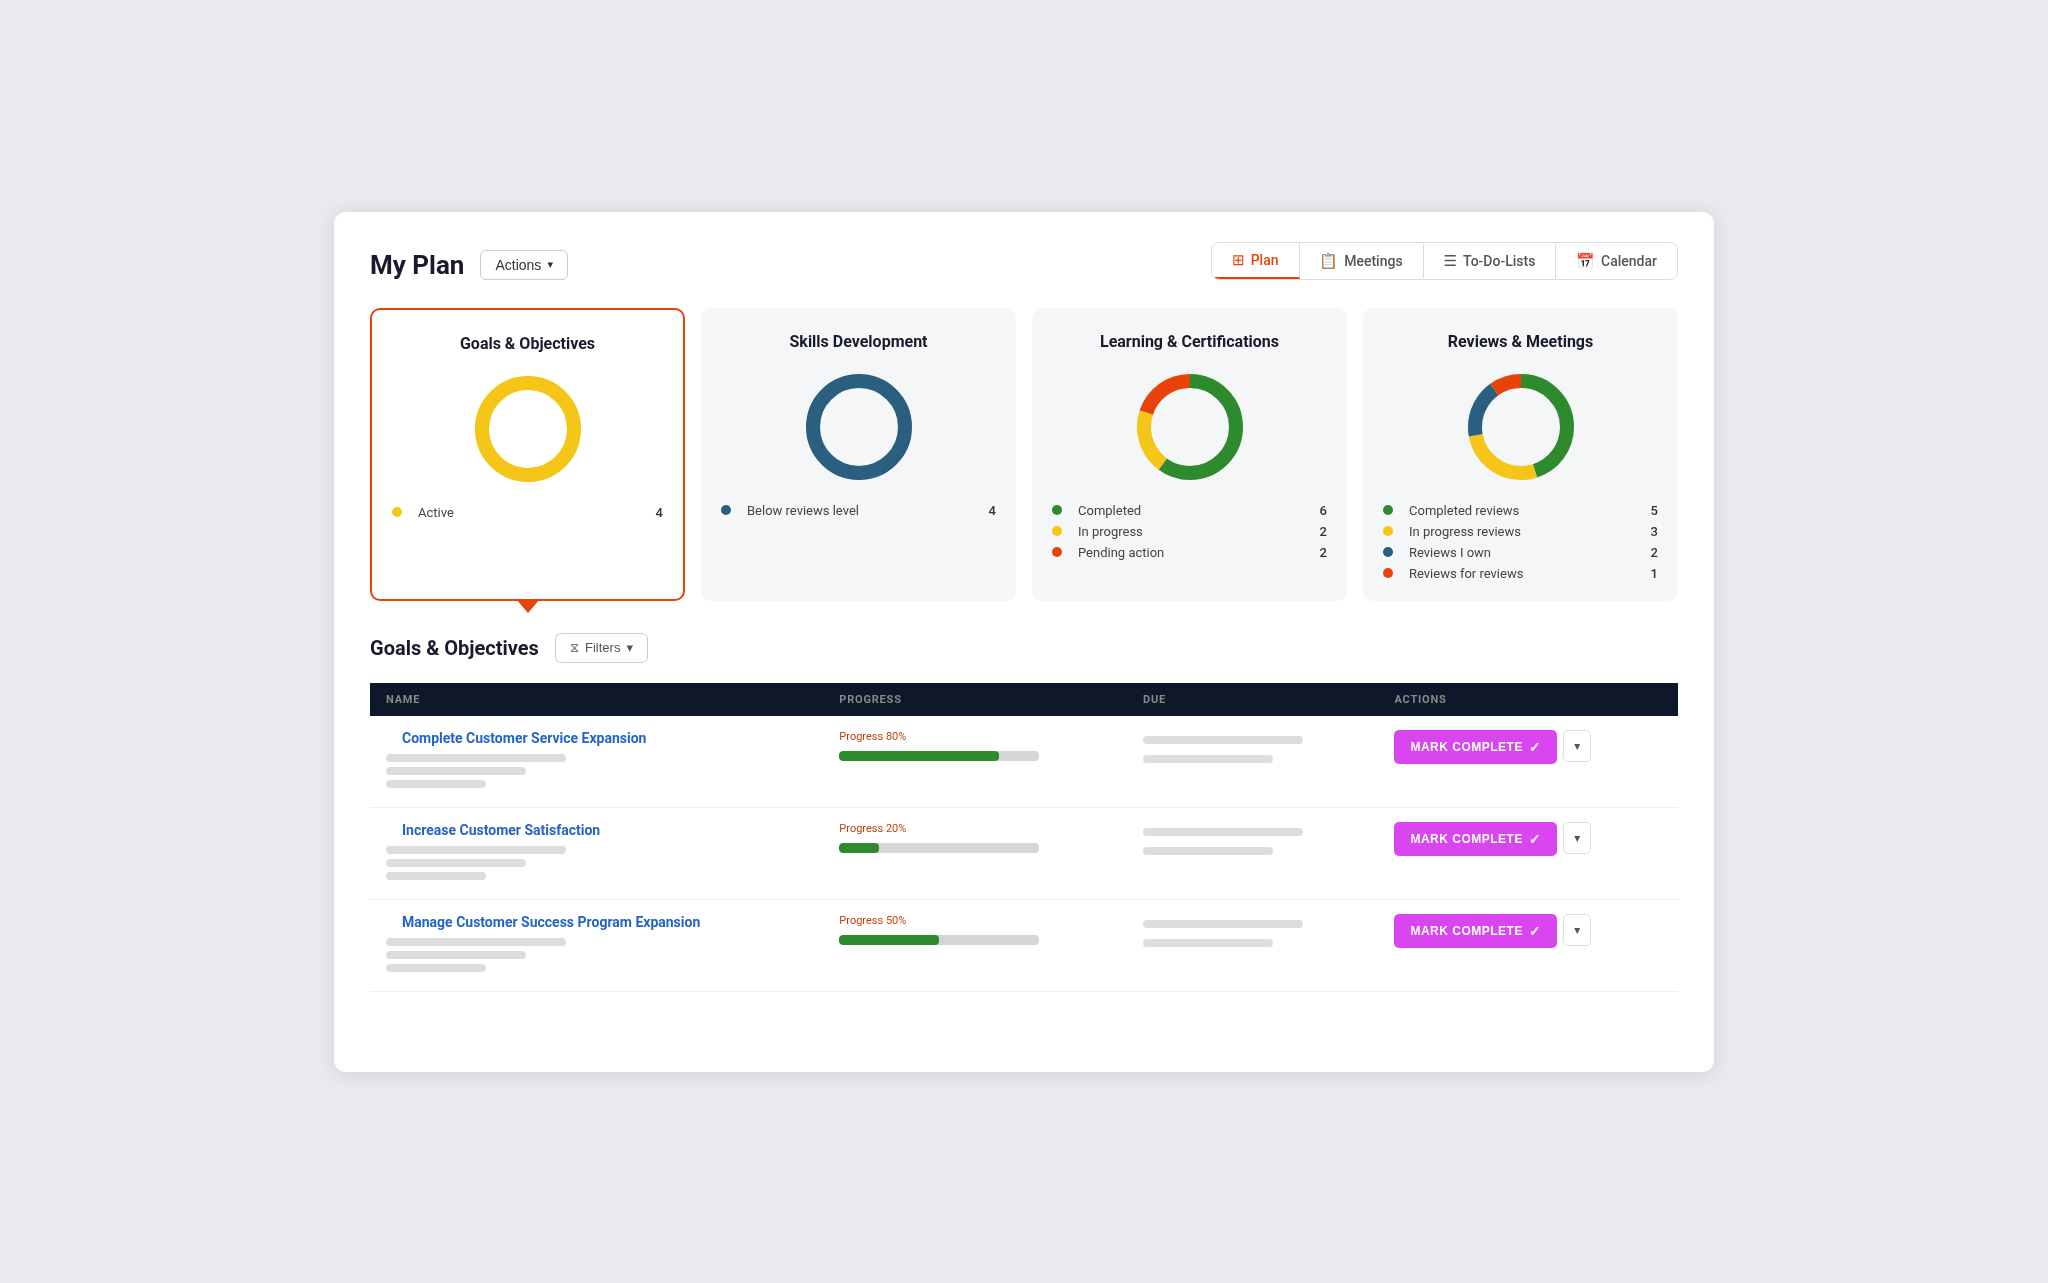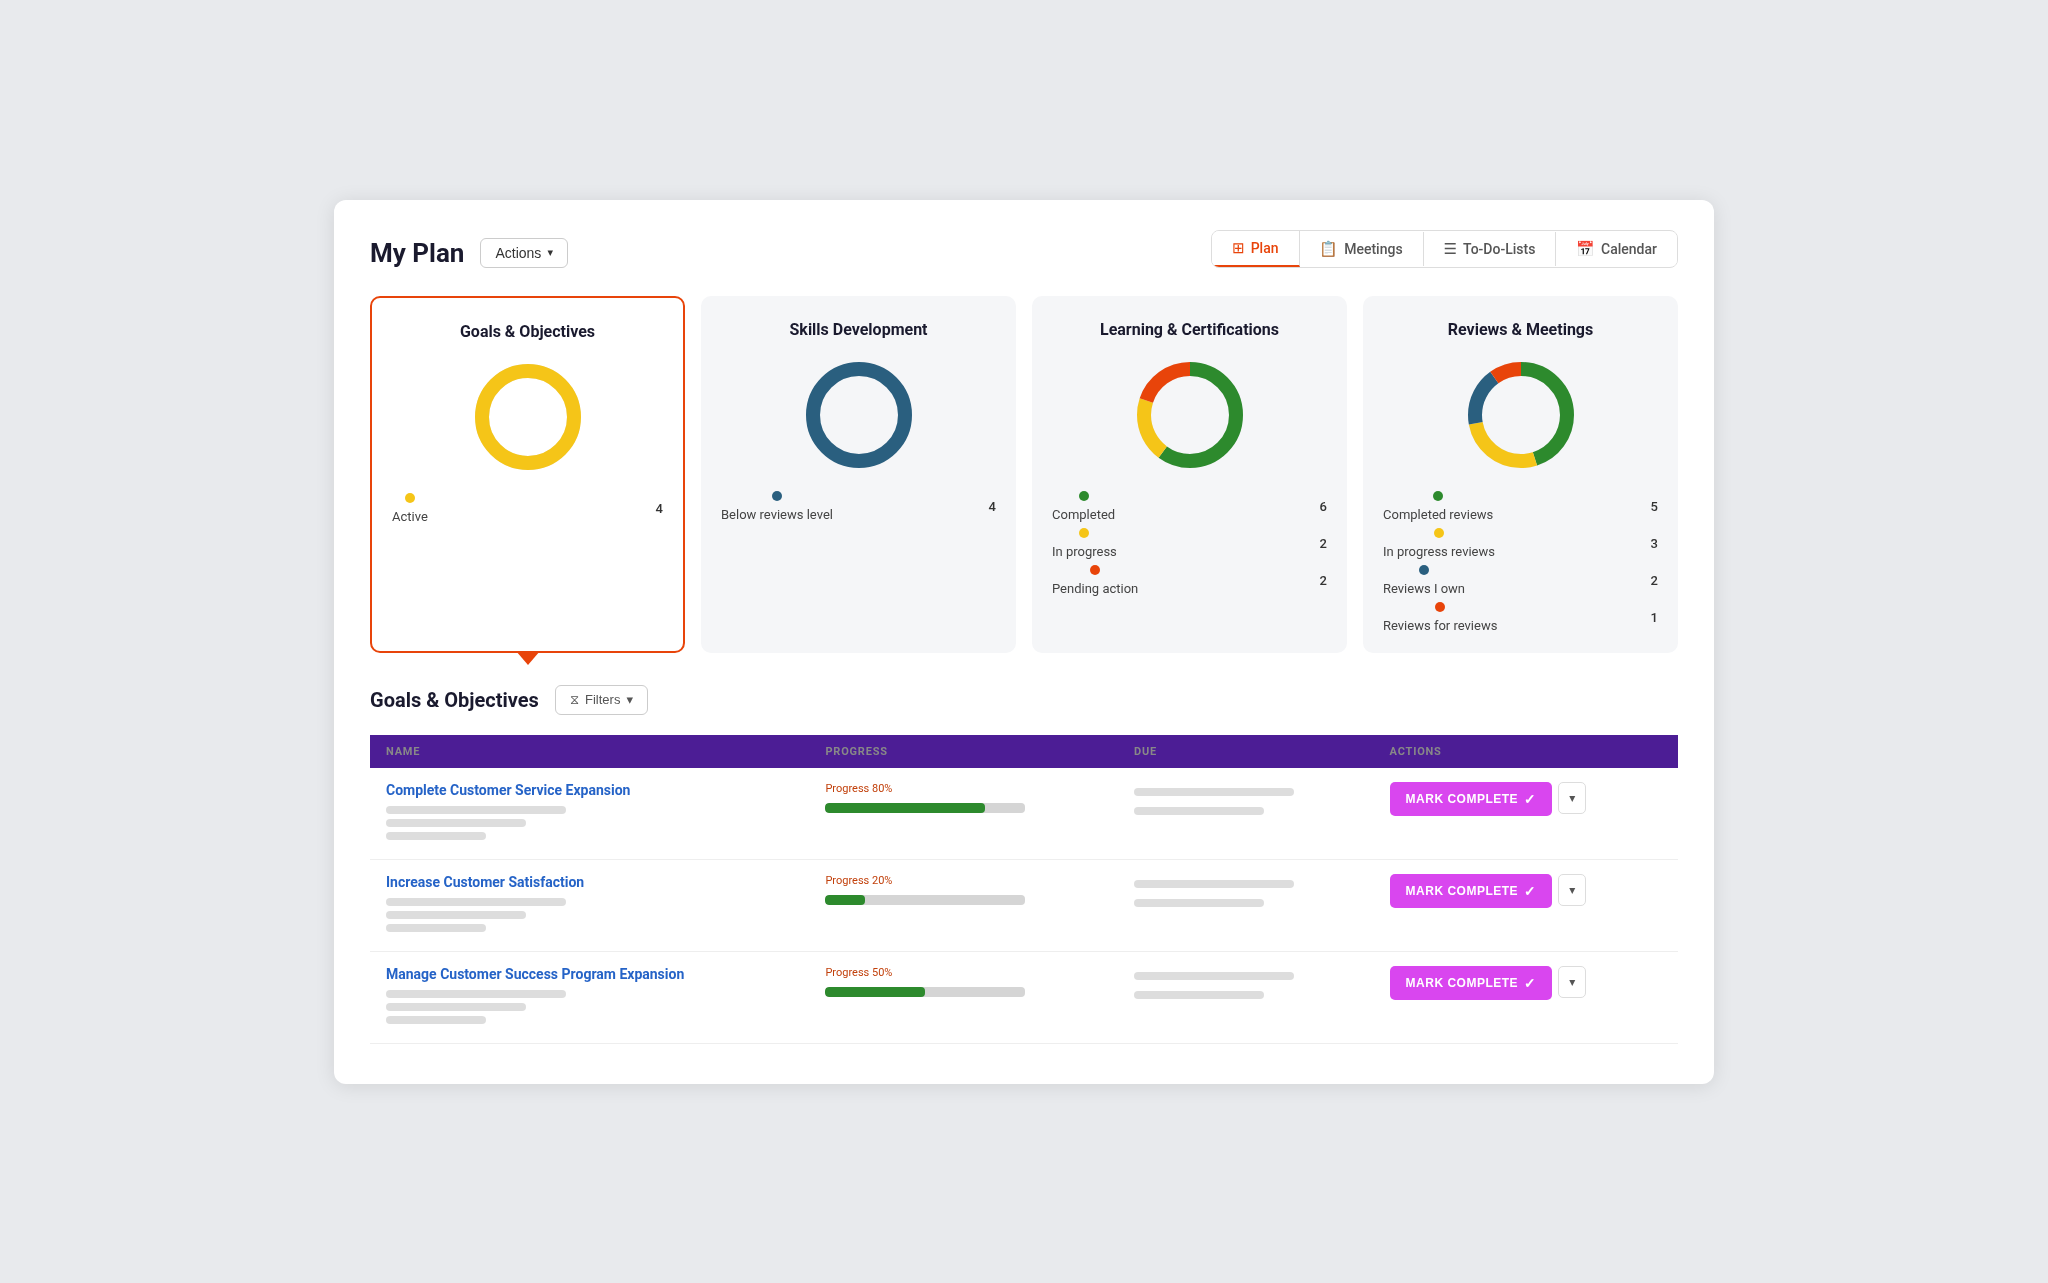--- a/index.html
+++ b/index.html
@@ -128,22 +128,21 @@
     .legend-item {
       display: flex;
       align-items: center;
       justify-content: space-between;
       font-size: 13px;
       color: #444;
     }
     .legend-left {
       display: flex;
       align-items: center;
-      gap: 6px;
-      flex-direction: column;
+      gap: 16px;
     }
     .legend-dot {
       width: 10px;
       height: 10px;
       border-radius: 50%;
       flex-shrink: 0;
     }
     .legend-count { font-weight: 500; color: #333; }
 
     
@@ -171,21 +170,21 @@
       cursor: pointer;
       background: #fff;
     }
 
     
     .goals-table {
       width: 100%;
       border-collapse: collapse;
     }
     .goals-table thead tr {
-      background: #4c1d95;
+      background: #0f172a;
     }
     .goals-table th {
       padding: 10px 16px;
       text-align: left;
       font-size: 11px;
       font-weight: 700;
       color: #888;
       letter-spacing: 0.8px;
       text-transform: uppercase;
     }
@@ -195,20 +194,21 @@
     }
     .goals-table tbody tr {
       border-bottom: 1px solid #eee;
     }
     .goal-name {
       font-size: 14px;
       font-weight: 700;
       color: #2563c7;
       margin-bottom: 8px;
       cursor: pointer;
+      margin-left: 16px;
     }
     .skeleton-line {
       height: 8px;
       border-radius: 4px;
       background: #ddd;
       margin-bottom: 5px;
     }
     .progress-label {
       font-size: 11px;
       color: #c2410c;

